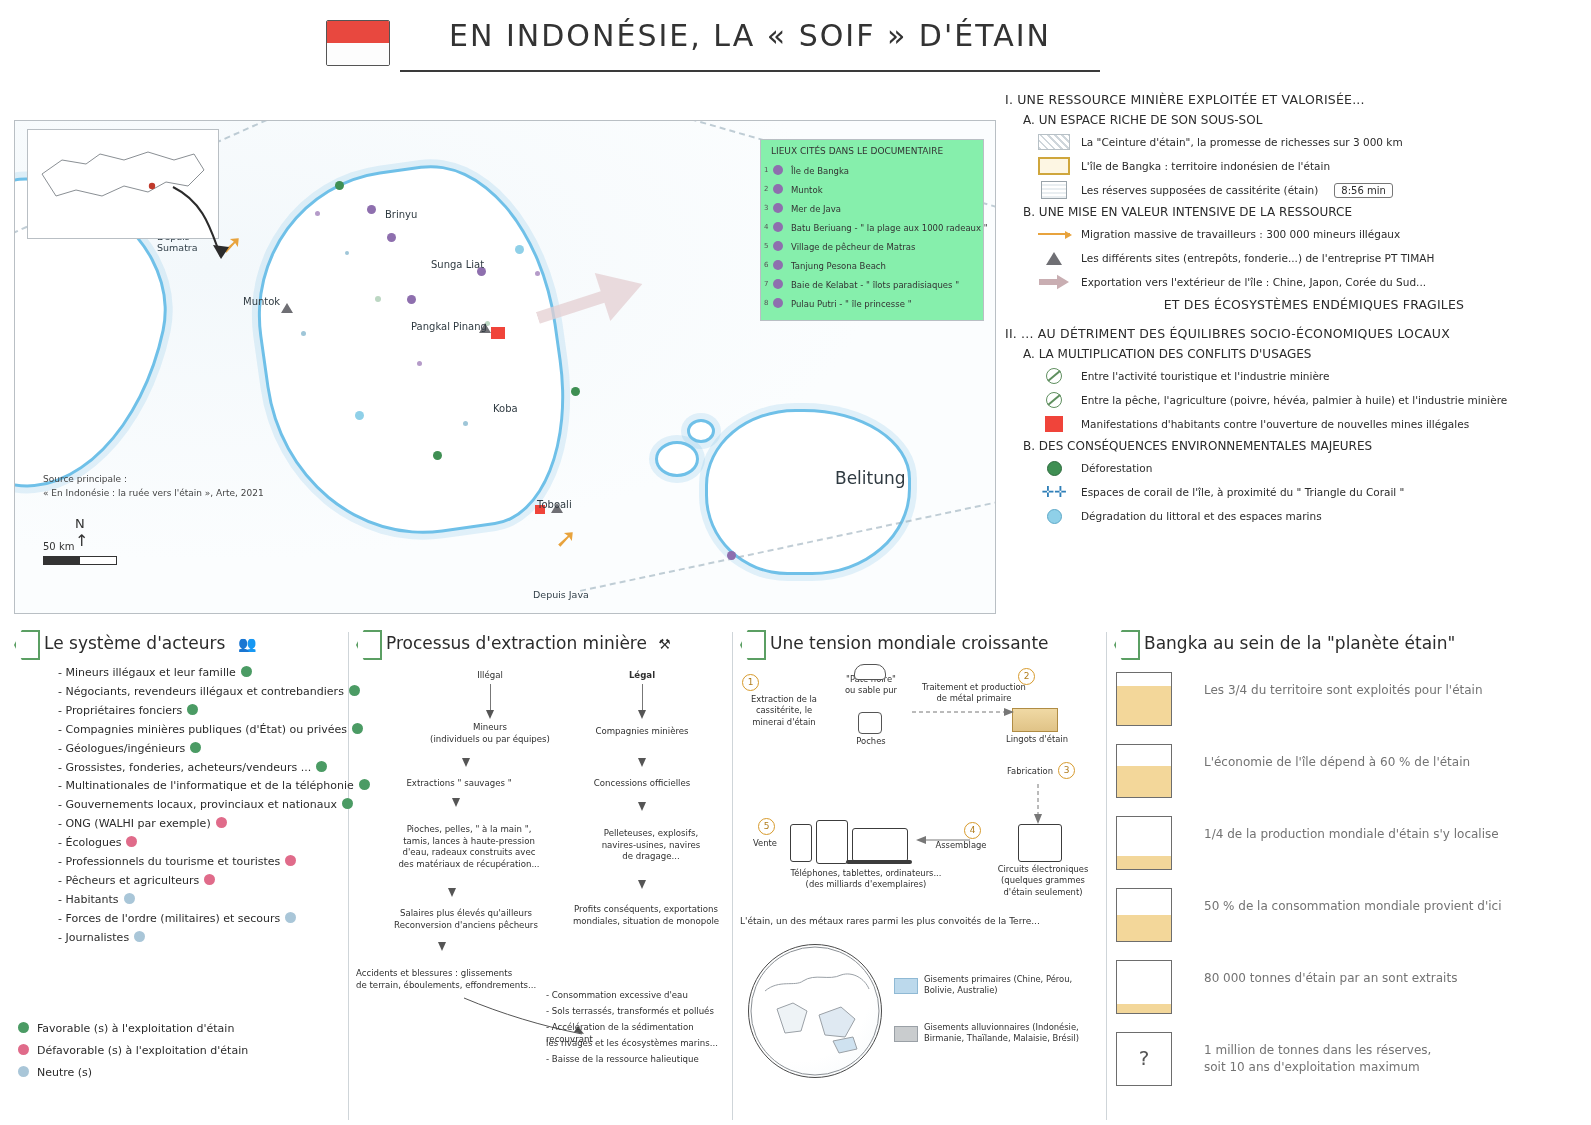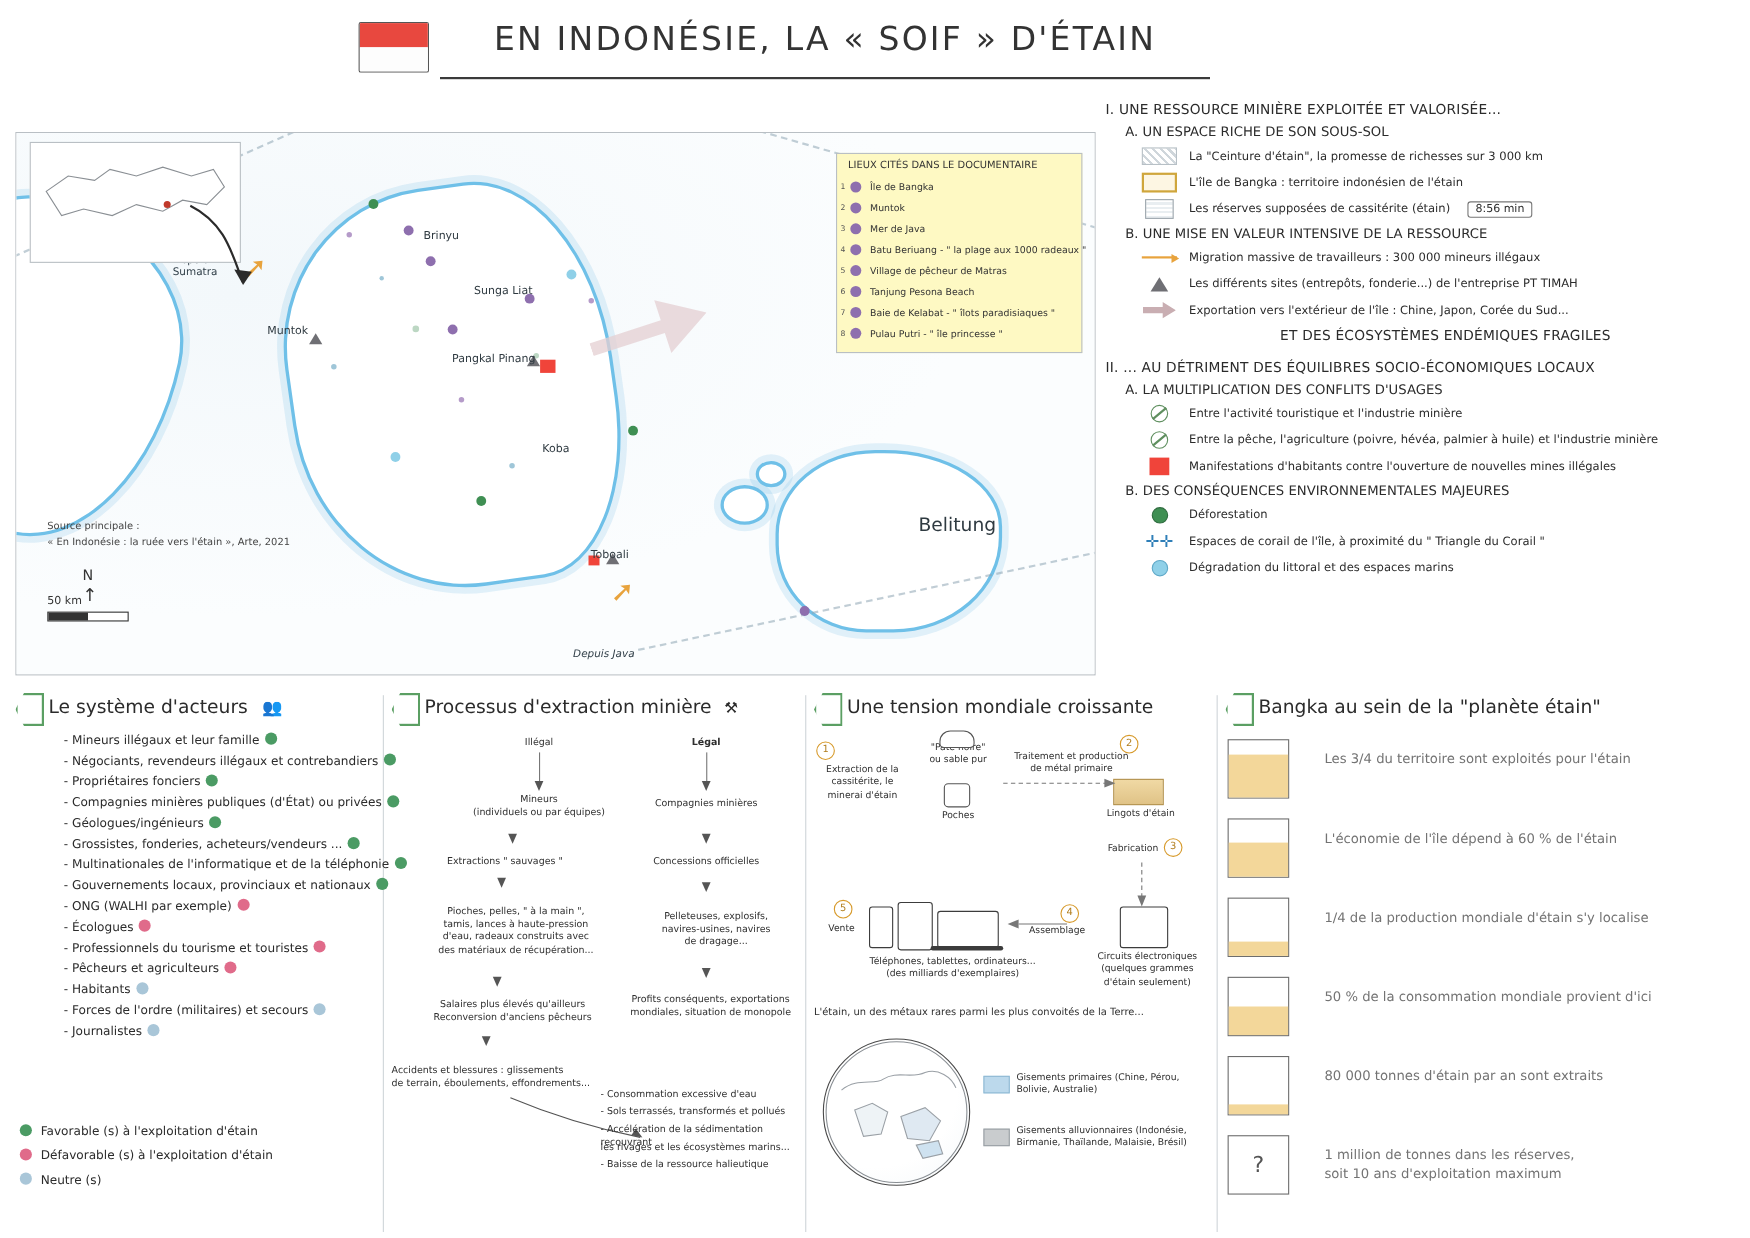--- a/index.html
+++ b/index.html
@@ -74,21 +74,21 @@
   .tri{position:absolute;width:0;height:0;border-left:6px solid transparent;border-right:6px solid transparent;border-bottom:10px solid #6f6f74;}
   .bigarrow{
     position:absolute;left:520px;top:150px;width:110px;height:60px;
     background:#e4cfd2;opacity:.75;
     clip-path:polygon(0% 40%,62% 40%,62% 8%,100% 50%,62% 92%,62% 60%,0% 60%);
     transform:rotate(-18deg);
   }
   .curvearrow{position:absolute;font-size:26px;color:#e8a33d;}
   .legendbox{
     position:absolute;left:745px;top:18px;width:222px;height:180px;
-    border:1px solid #b9bfc4;background:#fef9c3;font-size:8.5px;
+    border:1px solid #b9bfc4;background:#86efac;font-size:8.5px;
   }
   .legendbox .lgtitle{position:absolute;left:10px;top:6px;font-size:9px;color:#333;}
   .lgrow{position:absolute;left:10px;font-size:8.5px;color:#333;white-space:nowrap;}
   .lgdot{position:absolute;left:12px;width:10px;height:10px;border-radius:50%;background:#8e6fae;}
   .lgnum{position:absolute;left:3px;font-size:7px;color:#555;}
   .inset{
     position:absolute;left:18px;top:-40px;width:190px;height:108px;
     border:1px solid #b9bfc4;background:#fff;
   }
   .source{
@@ -235,21 +235,21 @@
     <div class="mapname" style="left:228px;top:175px;">Muntok</div>
     <div class="mapname" style="left:370px;top:88px;">Brinyu</div>
     <div class="mapname" style="left:400px;top:138px;margin-left:16px;">Sunga Liat</div>
     <div class="mapname" style="left:396px;top:200px;">Pangkal Pinang</div>
     <div class="mapname" style="left:478px;top:282px;">Koba</div>
     <div class="mapname" style="left:522px;top:378px;">Toboali</div>
     <div class="mapname" style="left:820px;top:332px;font-size:17px;margin-top:15px;">Belitung</div>
 
     <div class="maplabel" style="left:142px;top:110px;white-space:pre-line;">Depuis
 Sumatra</div>
-    <div class="maplabel" style="left:506px;top:468px;font-style:italic;">Depuis Java</div>
+    <div class="maplabel" style="left:518px;top:468px;">Depuis Java</div>
 
     <div class="inset" style="left:12px;top:8px;">
       <svg width="188" height="106" viewBox="0 0 188 106">
         <path d="M14,44 L34,30 L58,34 L72,24 L96,30 L120,22 L146,30 L166,24 L176,40 L160,56 L138,52 L120,62 L96,56 L74,66 L48,60 L28,66 Z" fill="none" stroke="#8a8f94" stroke-width="1"></path>
         <circle cx="124" cy="56" r="3.2" fill="#c0392b"></circle>
       </svg>
     </div>
     <svg width="120" height="90" style="position:absolute;left:150px;top:62px;">
       <path d="M8,4 C40,20 46,48 56,74" fill="none" stroke="#2b2b2b" stroke-width="2"></path>
       <path d="M56,76 L48,62 L64,64 Z" fill="#2b2b2b"></path>

